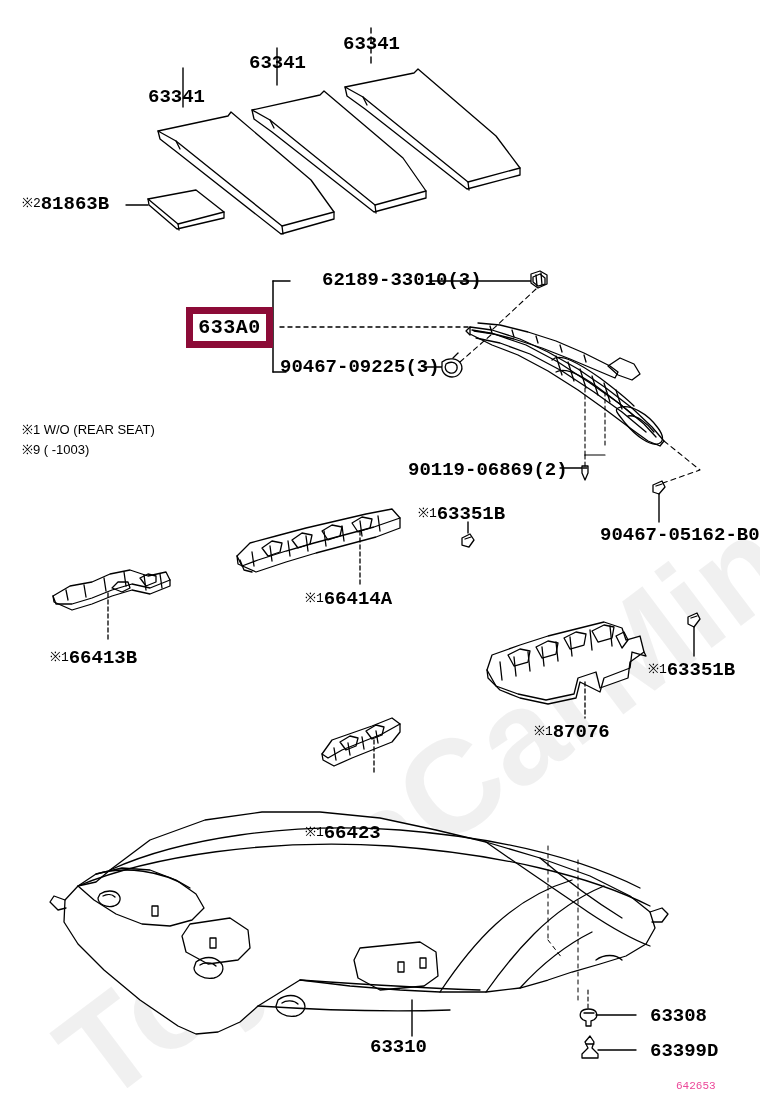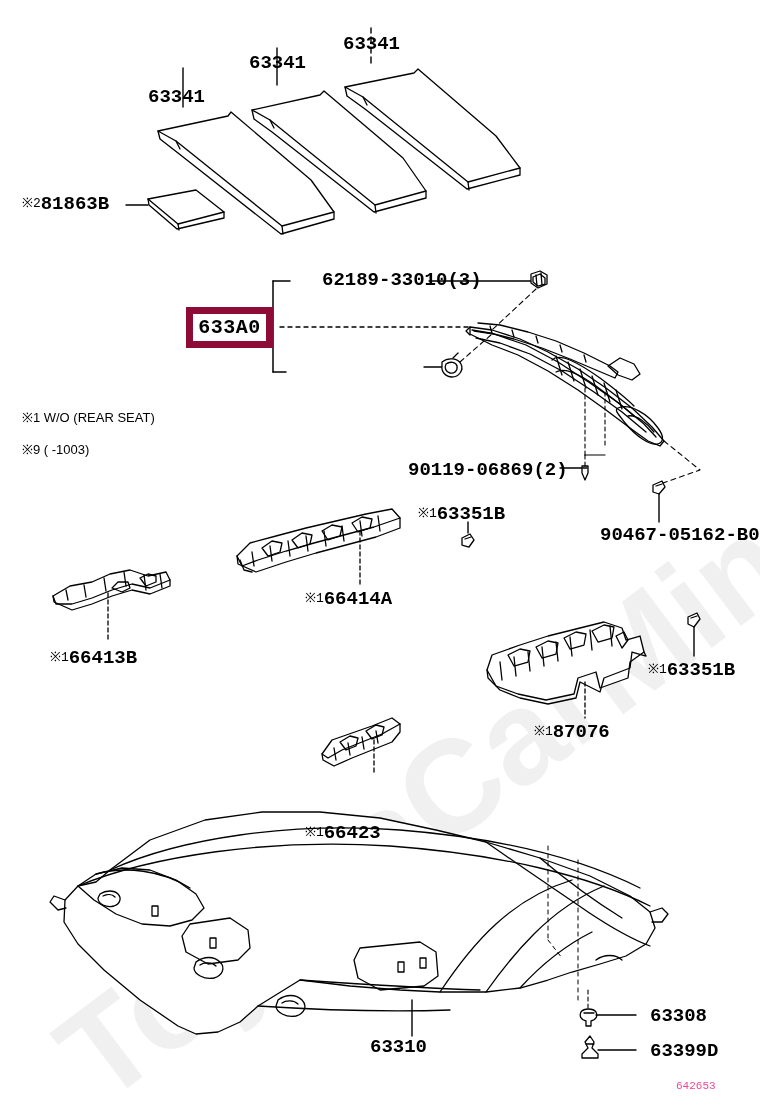--- a/index.html
+++ b/index.html
@@ -237,22 +237,23 @@
 
   <div class="lbl p-num" style="left:22px;top:193px;">
     <span class="mark">※2</span><span>81863B</span>
   </div>
 
   <div class="lbl p-num" style="left:280px;top:269px;margin-left:42px;">62189-33010(3)</div>
 
   <div id="hl-box"></div>
   <div id="hl-txt">633A0</div>
 
-
-  <div class="lbl note" style="left:22px;top:408px;text-align:center;">※1 W/O (REAR SEAT)</div>
+  <div class="lbl p-num" style="left:280px;top:356px;">90467-09225(3)</div>
+
+  <div class="lbl note" style="left:22px;top:420px;text-align:center;">※1 W/O (REAR SEAT)</div>
   <div class="lbl note" style="left:22px;top:440px;">※9 (      -1003)</div>
 
   <div class="lbl p-num" style="left:408px;top:459px;text-align:right;">90119-06869(2)</div>
 
   <div class="lbl p-num" style="left:418px;top:503px;">
     <span class="mark">※1</span><span>63351B</span>
   </div>
 
   <div class="lbl p-num" style="left:600px;top:524px;">90467-05162-B0</div>
 

